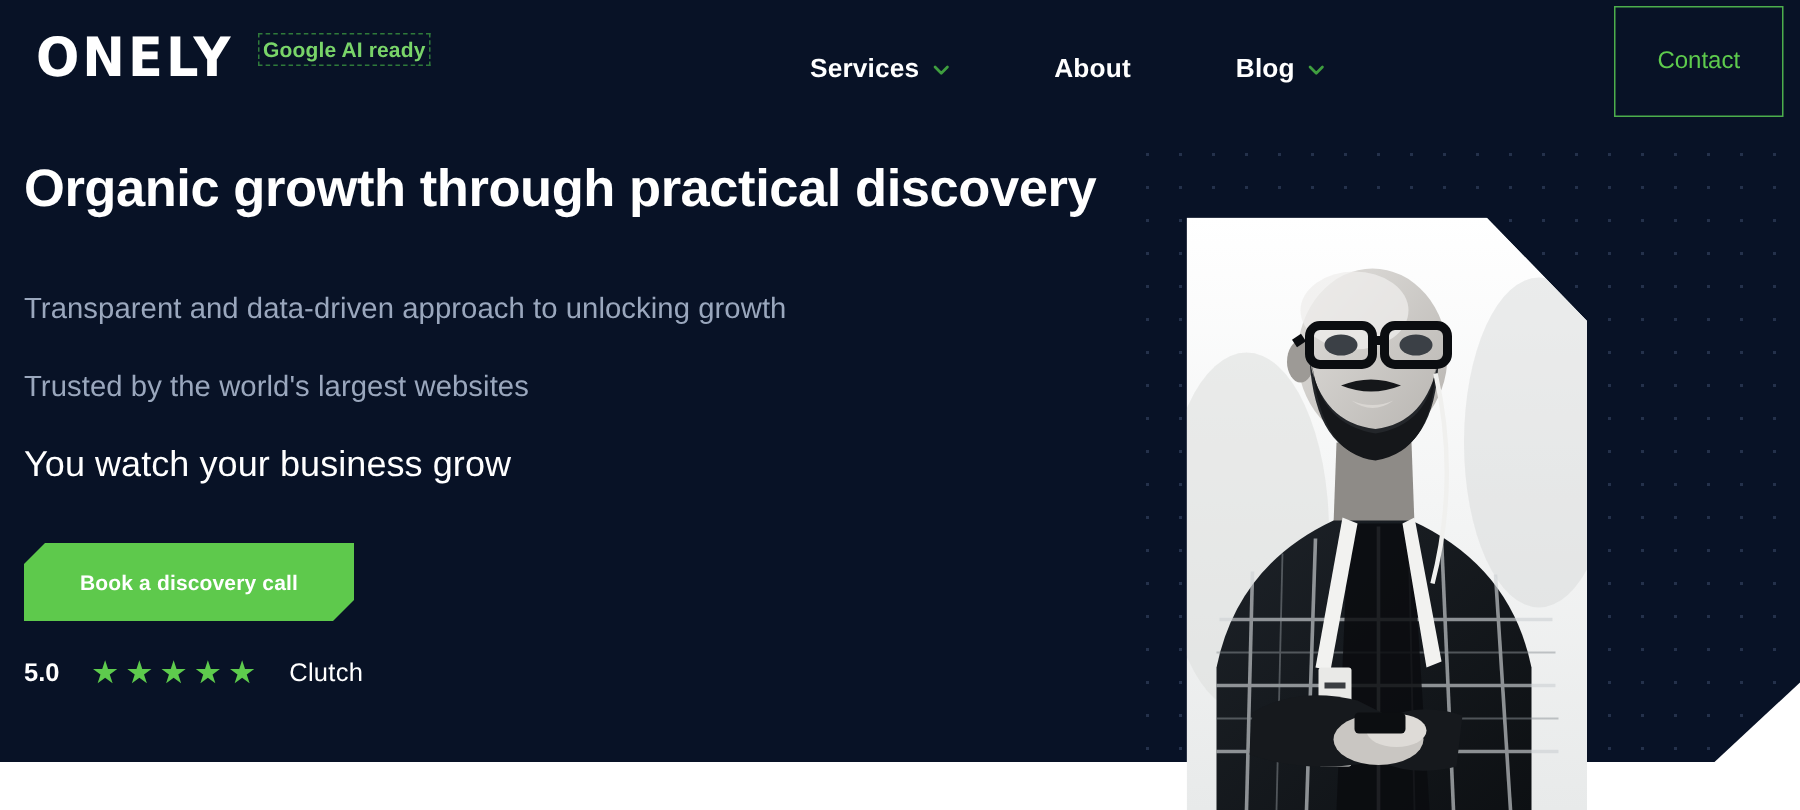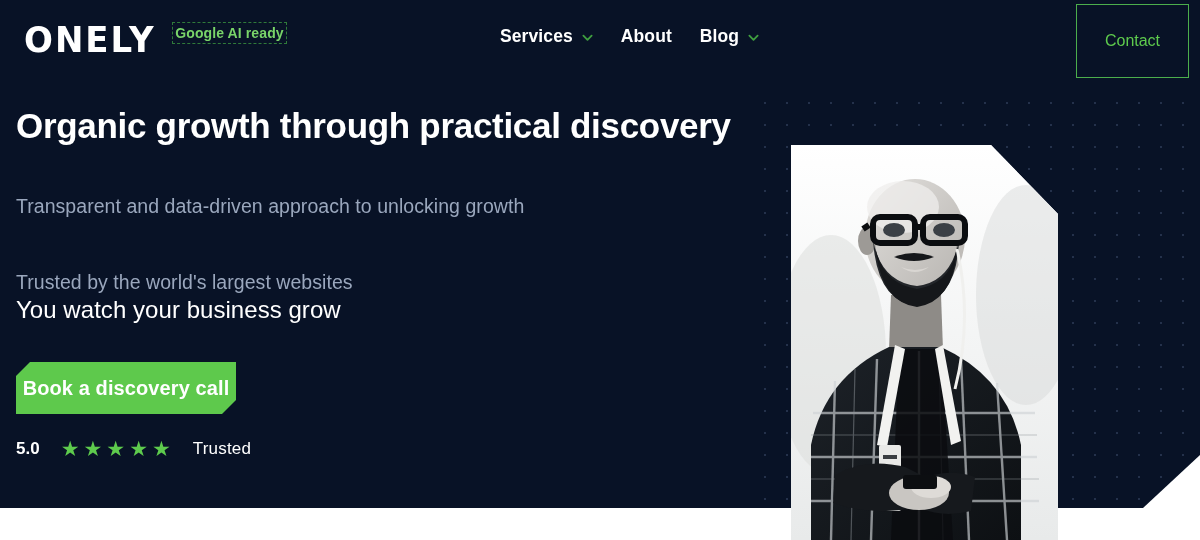--- a/index.html
+++ b/index.html
@@ -51,22 +51,22 @@
     border:1.5px dashed #2f7a3a;
     display:flex; align-items:center; justify-content:center;
   }
   #ai-badge span{
     font-size:14px; font-weight:700; color:#79d469;
     white-space:nowrap; letter-spacing:.1px;
   }
 
   
   #nav{
-    position:absolute; left:500px; top:26px;
-    display:flex; align-items:flex-start; gap:28px; height:30px;
+    position:absolute; left:540px; top:26px;
+    display:flex; align-items:flex-end; gap:70px; height:30px;
   }
   .nav-item{
     display:flex; align-items:center; gap:9px;
     color:#ffffff; font-size:17.5px; font-weight:700; cursor:pointer;
     letter-spacing:.1px;
   }
   .chev{ display:inline-block; width:11px; height:11px; position:relative; top:1px;}
   .chev svg{ display:block; }
 
   
@@ -85,33 +85,33 @@
     color:#ffffff; font-size:35px; font-weight:700;
     letter-spacing:-.3px; line-height:42px; white-space:nowrap;
   }
   .sub{
     position:absolute; left:16px; z-index:5;
     font-size:19.5px; color:#9aa7bd; line-height:26px; white-space:nowrap;
     letter-spacing:.05px;
     text-align:right;
   }
   #sub1{ top:193px; }
-  #sub2{ top:245px;margin-top:24px; }
+  #sub2{ top:245px; }
   #sub3{ top:297px; color:#ffffff; font-weight:400; font-size:24px; }
 
   #cta{
     position:absolute; left:16px; top:362px; z-index:5;
     width:220px; height:52px;
     background:#5ec94c;
     -webkit-clip-path: polygon(14px 0, 100% 0, 100% 38px, 206px 100%, 0 100%, 0 14px);
     clip-path: polygon(14px 0, 100% 0, 100% 38px, 206px 100%, 0 100%, 0 14px);
     display:flex; align-items:center; justify-content:center;
     cursor:pointer; border:none;
   }
-  #cta span{ color:#ffffff; font-size:20px; font-weight:700; letter-spacing:.1px; }
+  #cta span{ color:#ffffff; font-size:14px; font-weight:700; letter-spacing:.1px; }
 
   #rating{
     position:absolute; left:16px; top:438px; z-index:5;
     display:flex; align-items:center; gap:0;
   }
   #rating-score{ color:#ffffff; font-size:17px; font-weight:700; }
   #stars{ display:flex; gap:4px; margin-left:21px; }
   .star{ color:#5ecb4d; font-size:21px; line-height:21px; }
   #clutch{ color:#ffffff; font-size:17px; margin-left:22px; letter-spacing:.2px;}
 
@@ -268,14 +268,14 @@
 
 <div id="rating">
   <span id="rating-score">5.0</span>
   <span id="stars">
     <span class="star">★</span>
     <span class="star">★</span>
     <span class="star">★</span>
     <span class="star">★</span>
     <span class="star">★</span>
   </span>
-  <span id="clutch">Trusted</span>
+  <span id="clutch">Clutch</span>
 </div>
 
 </body></html>

